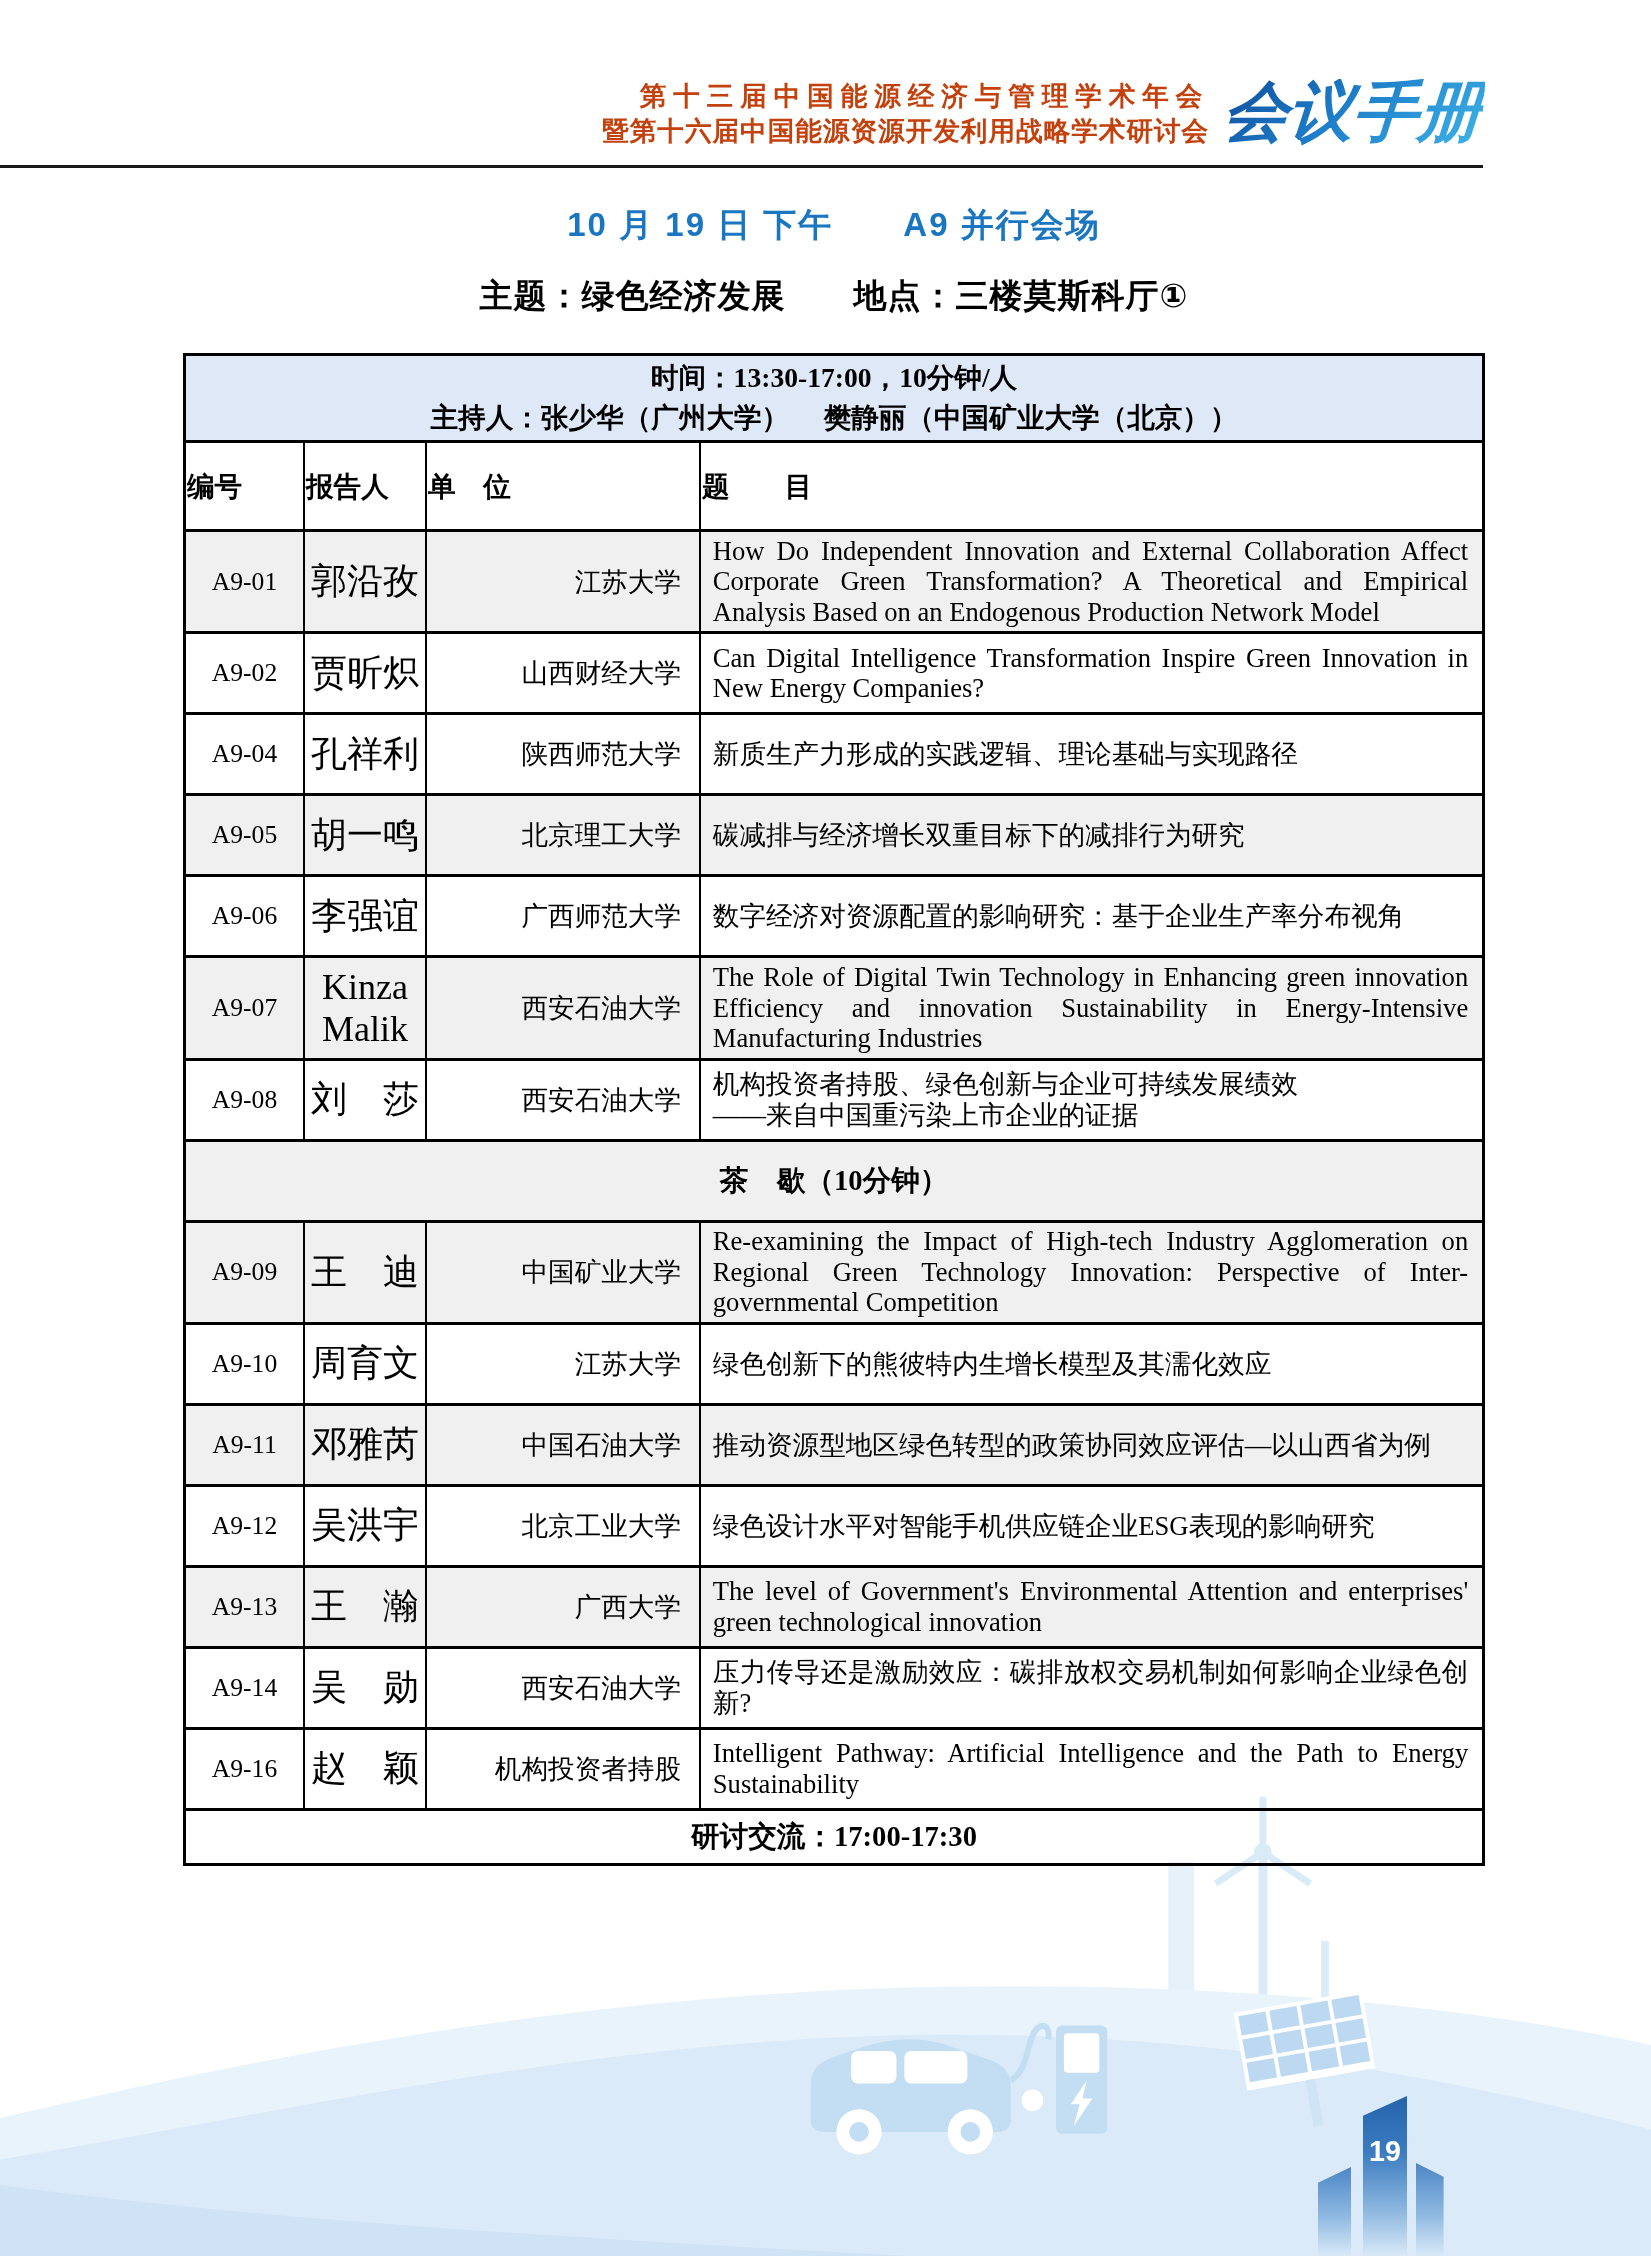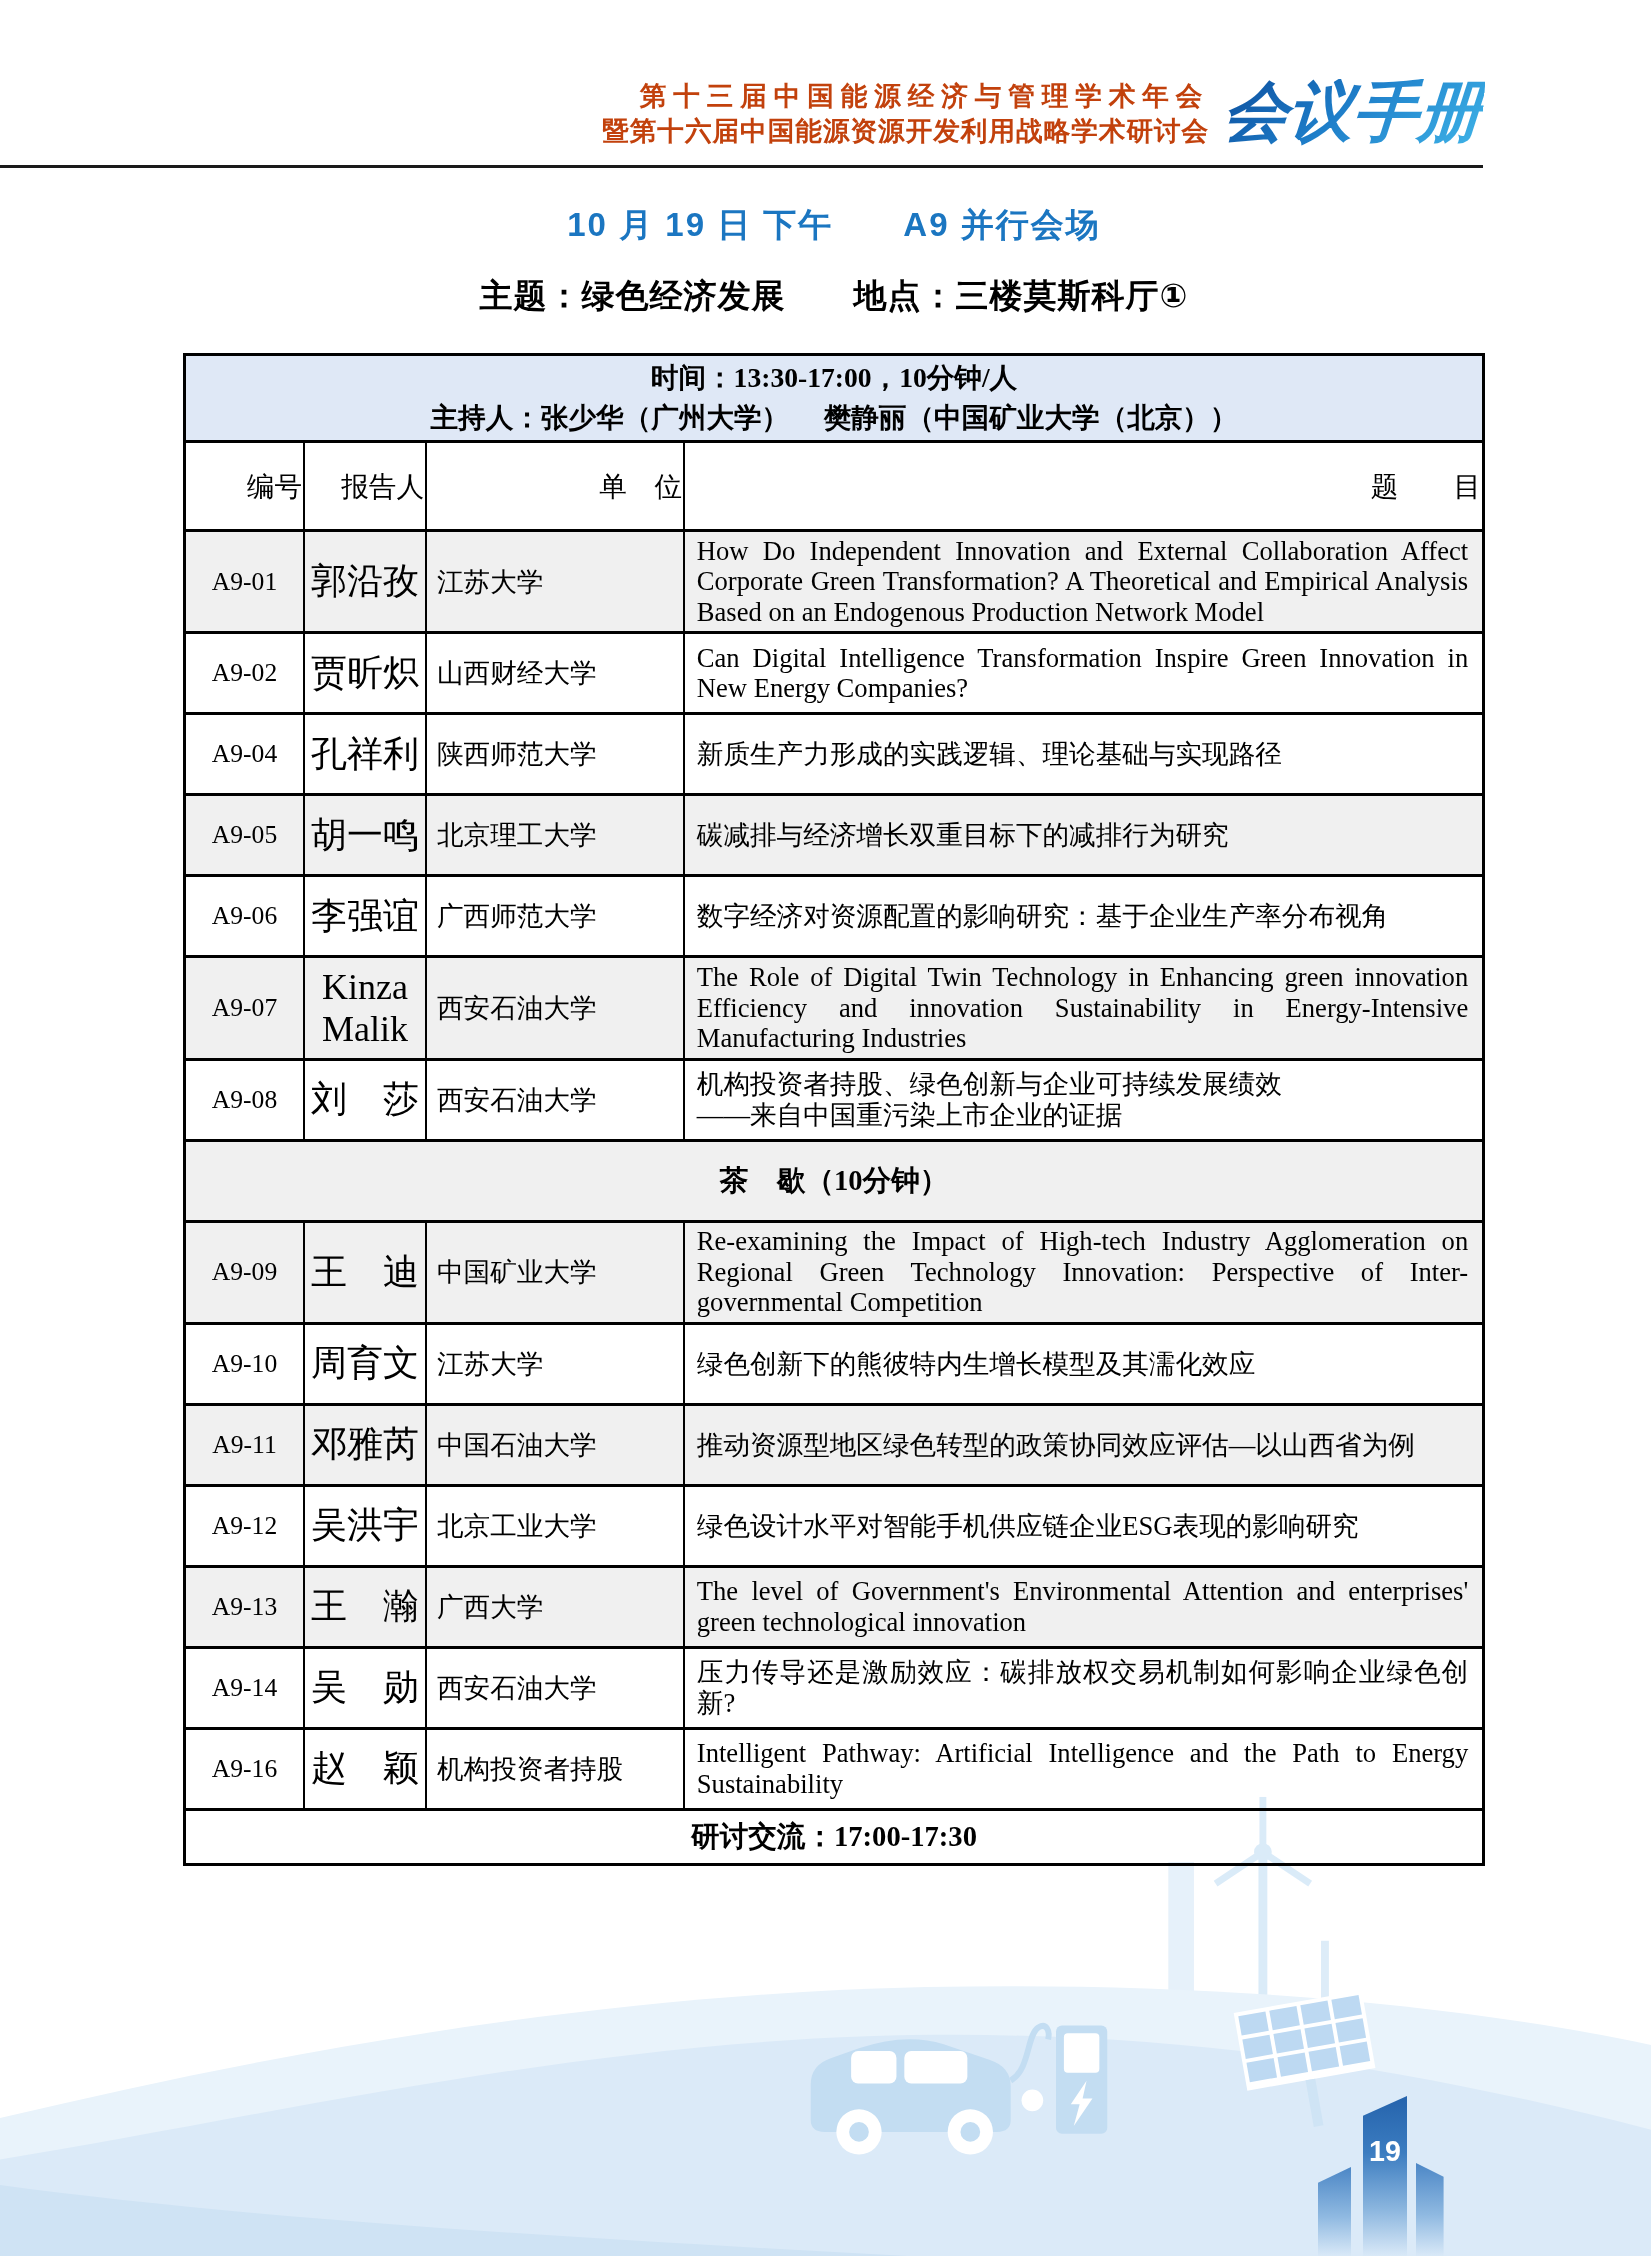--- a/index.html
+++ b/index.html
@@ -66,27 +66,27 @@
     border-top:3px solid #000;border-bottom:3px solid #000;
     vertical-align:middle;
   }
   tr.row-info{height:85px;border-radius:31px;}
   tr.row-info td{
     background:#dfe8f6;text-align:center;font-weight:bold;
     line-height:40px;font-size:27.6px;padding:2px 7.9px;
   }
   tr.row-cols{height:89px;}
   tr.row-cols th{
-    font-size:27.6px;font-weight:normal;text-align:right;background:transparent;margin-left:16px;
+    font-size:27.6px;font-weight:bold;text-align:left;background:transparent;margin-left:16px;
   }
   table.schedule tbody tr{height:81px;}
   table.schedule tbody tr.shaded td{background:#f0f0f0;}
   td.id{text-align:center;font-size:25.6px;width:115px;}
   td.speaker{text-align:center;font-size:36px;width:118px;}
-  td.affil{text-align:left;font-size:26.6px;width:236px;padding:0 10px;}
+  td.affil{text-align:right;font-size:26.6px;width:236px;padding:0 18px;}
   td.title{
     text-align:justify;text-align-last:left;
     line-height:30.5px;padding:3.9px 13.8px 3.9px 11.8px;
     white-space:pre-line;
   }
   tr.break-row{height:86px;}
   tr.break-row td{
     background:#f0f0f0;text-align:center;font-weight:bold;font-size:28.6px;
   }
   tr.row-closing{height:55px;}

